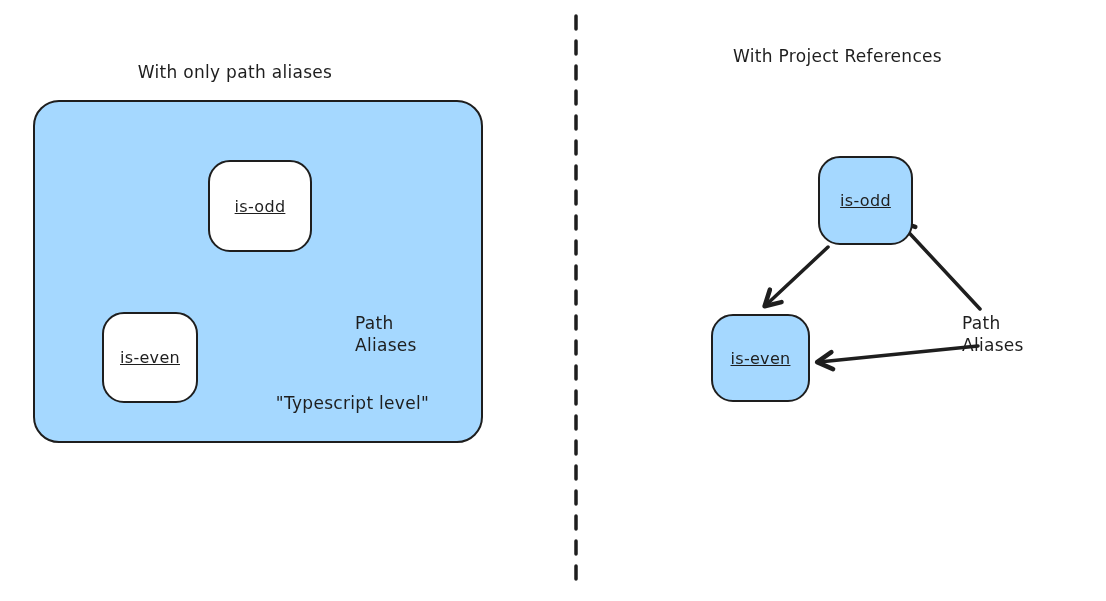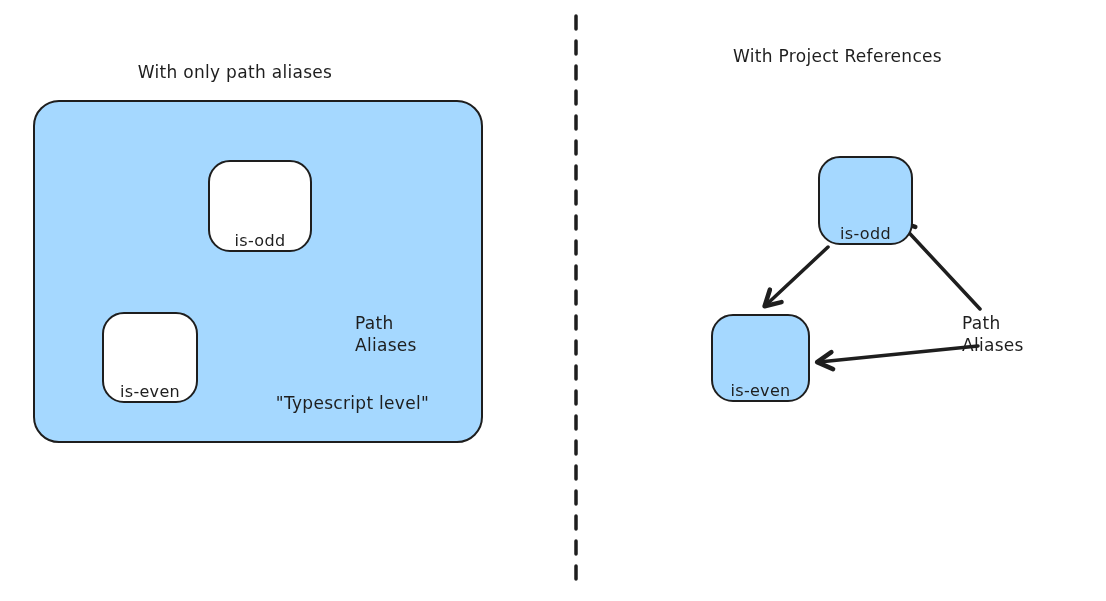--- a/index.html
+++ b/index.html
@@ -41,24 +41,25 @@
     border: 2.5px solid #1e1e1e;
     border-radius: 26px;
     box-sizing: border-box;
   }
   .node {
     position: absolute;
     border: 2.5px solid #1e1e1e;
     border-radius: 22px;
     box-sizing: border-box;
     display: flex;
-    align-items: flex-end;
+    align-items: center;
     justify-content: center;
     font-size: 16px;
     letter-spacing: 0.3px;
+    text-decoration: underline;
   }
   .node-white { background: #ffffff; }
   .node-blue  { background: #a5d8ff; }
 
   .node-left-isodd  { left: 208px; top: 160px; width: 104px; height: 92px; }
   .node-left-iseven { left: 102px; top: 312px; width: 96px;  height: 91px; }
   .node-right-isodd  { left: 818px; top: 156px; width: 95px; height: 89px; }
   .node-right-iseven { left: 711px; top: 314px; width: 99px; height: 88px; }
 
   .annotation {

